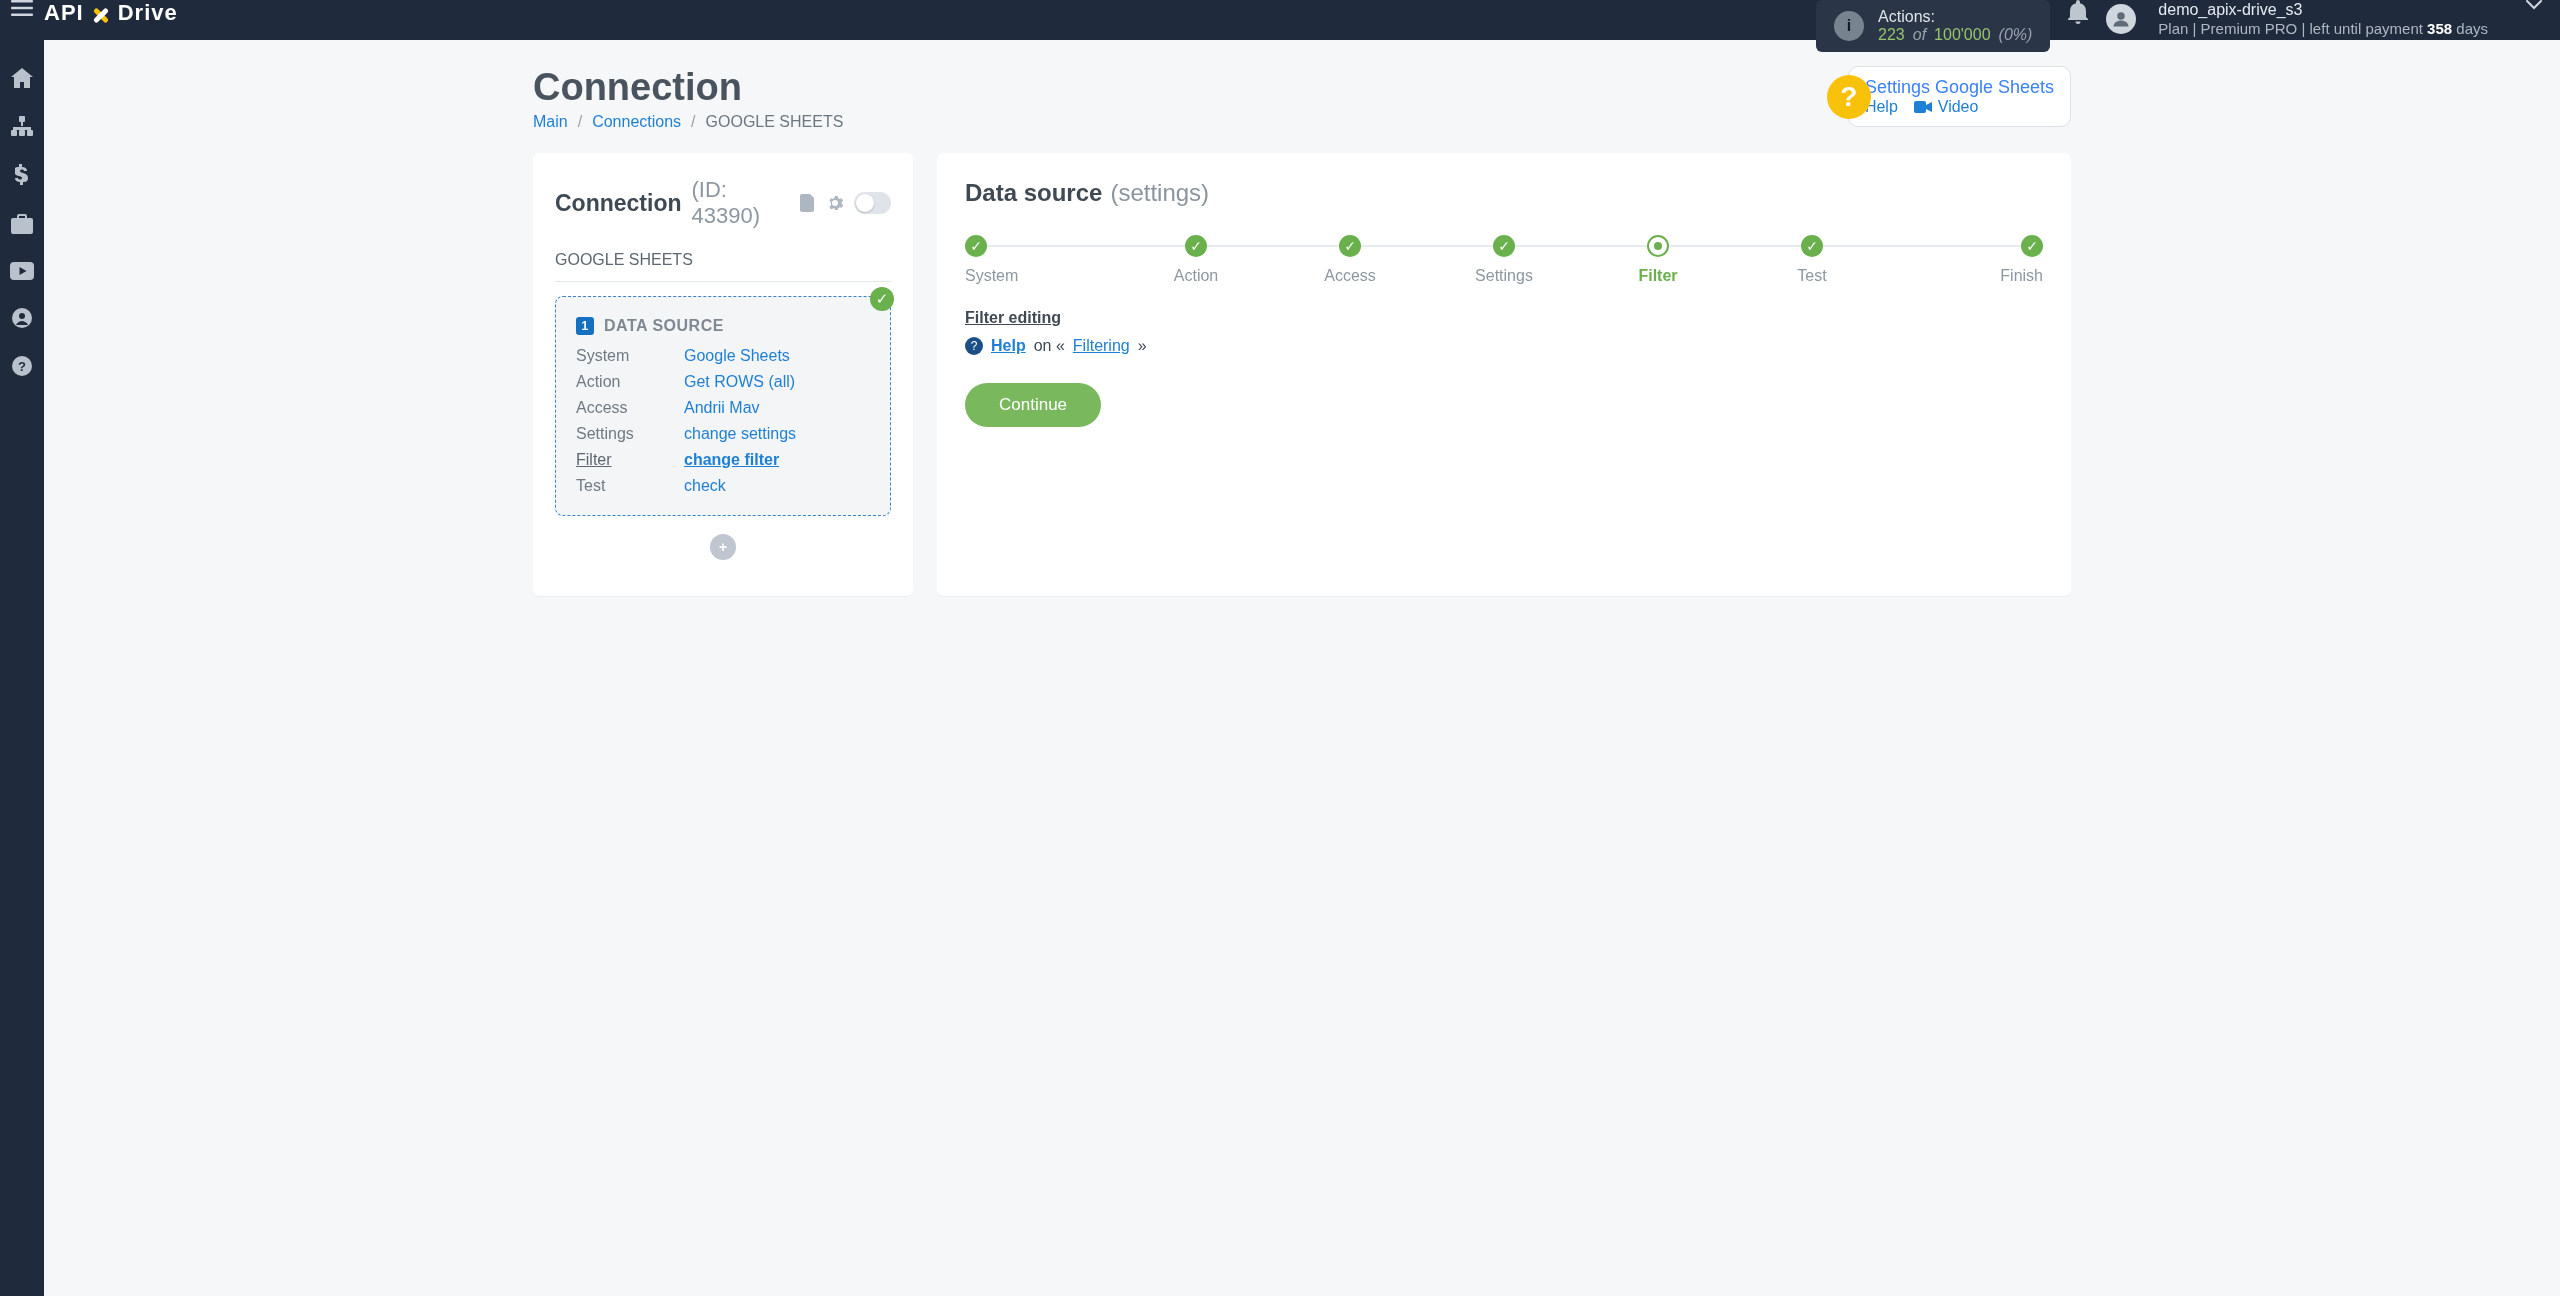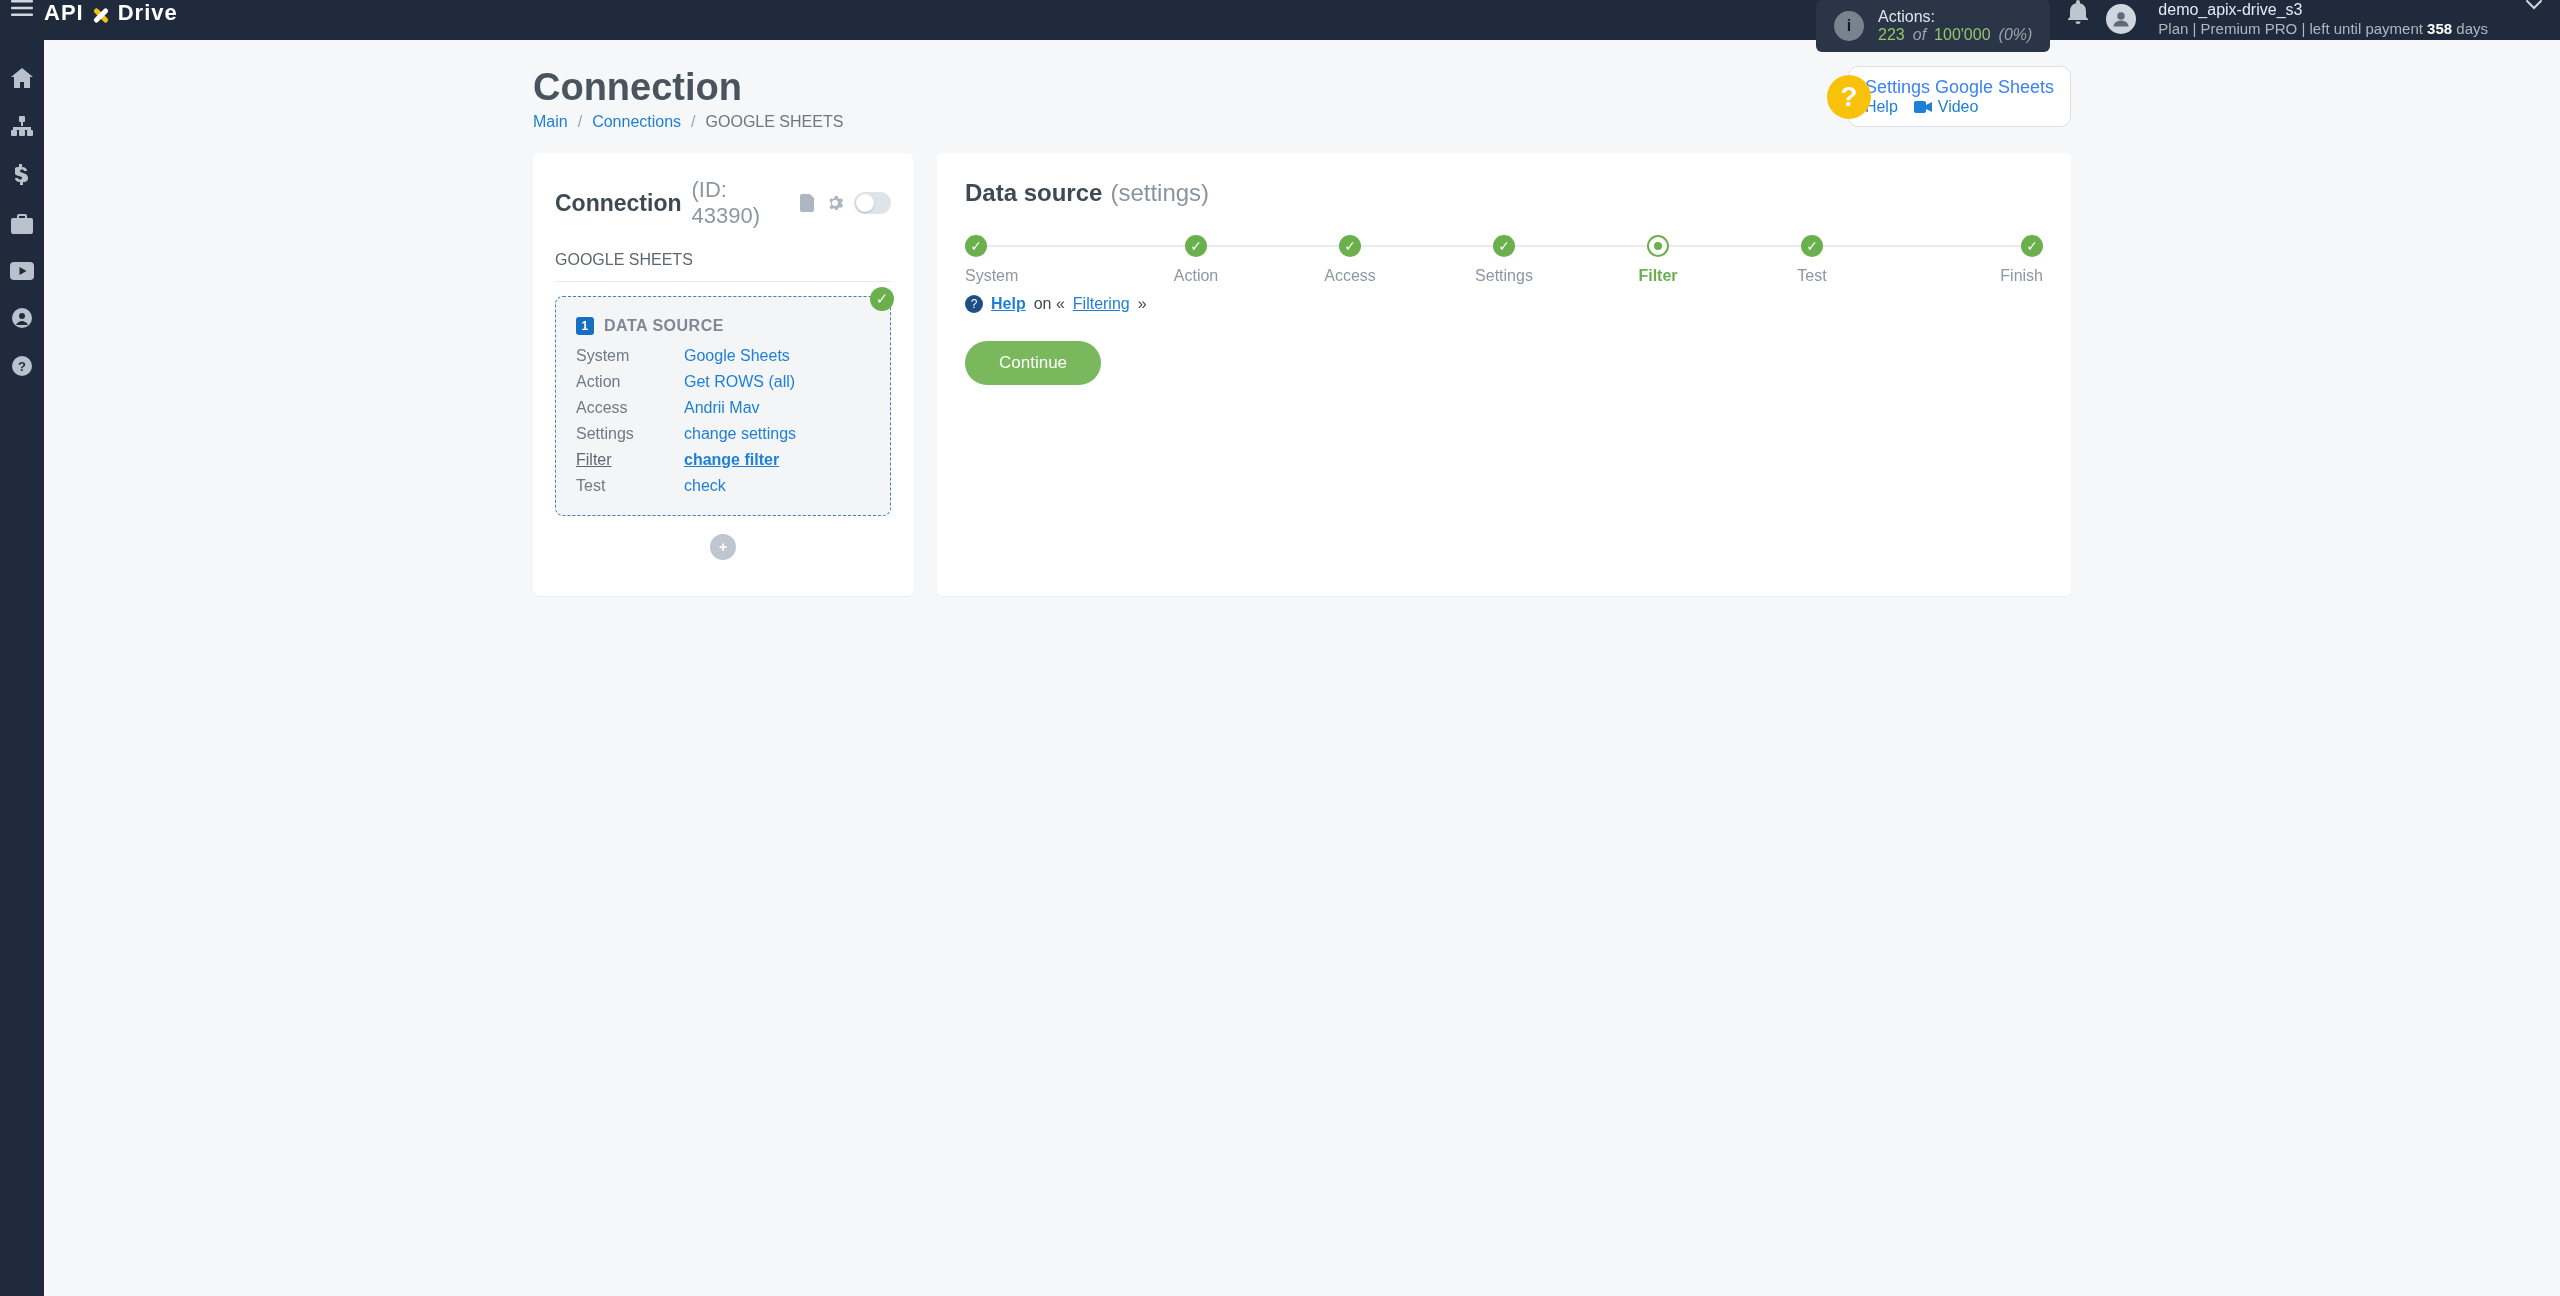--- a/index.html
+++ b/index.html
@@ -386,20 +386,21 @@
               <div class="step right-a">
                 <div class="dotwrap" style="justify-content:flex-end">
                     <span class="dot">
                       <span>✓</span>
                     </span>
                   </div>
                 <span class="label">Finish</span>
               </div>
             </div>
 
+            <div class="sec-title">Filter editing</div>
             <div class="helprow">
               <span class="qmark">
                   <span>?</span>
                 </span>
               <a href="#" class="help">Help</a>
               <span class="on"> on «</span>
               <a href="#" class="topic">Filtering</a>
               <span class="on">»</span>
             </div>
 

